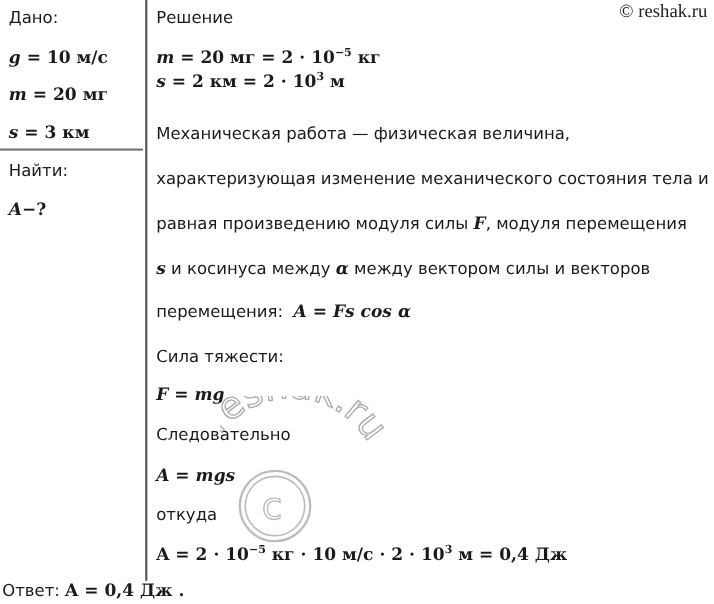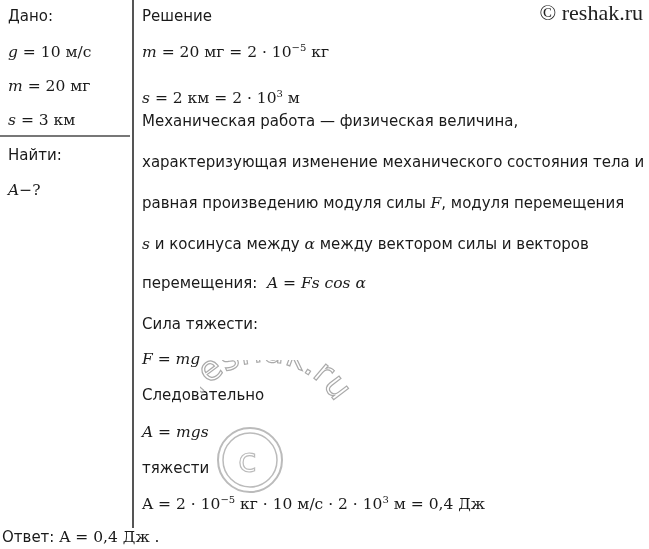--- a/index.html
+++ b/index.html
@@ -1,35 +1,35 @@
 <!DOCTYPE html>
 <html><head>
   <meta charset="utf-8">
   <style>
     html, body { margin: 0; padding: 0; background: #ffffff; }
     body {
       width: 649px; height: 549px; position: relative; overflow: hidden;
       font-family: "DejaVu Sans", sans-serif; color: #1a1a1a;
     }
     .sans { font-family: "DejaVu Sans", sans-serif; font-size: 15px; }
-    .math { font-family: "DejaVu Serif", serif; font-size: 15.5px; }
+    .math { font-family: "DejaVu Serif", serif; font-size: 15.5px; font-weight: bold; }
     .math i { font-style: italic; }
     .line { position: absolute; white-space: nowrap; line-height: 20px; }
     .vdiv {
       position: absolute; left: 132px; top: 0; width: 1.5px; height: 528px;
       background: #555;
     }
     .hdiv {
       position: absolute; left: 0; top: 135px; width: 130px; height: 1.5px;
       background: #777;
     }
     sup { font-size: 10px; vertical-align: 6px; line-height: 0; }
     .watermark-top {
       position: absolute; right: 6px; top: 0px;
-      font-family: "Liberation Serif", serif; font-size: 22px; color: #222;
+      font-family: "Liberation Serif", serif; font-size: 17px; color: #222;
     }
     .wm-center {
       position: absolute; left: 200px; top: 360px; width: 200px; height: 170px;
       pointer-events: none;
     }
   </style>
 </head>
 <body>
 
 <div class="watermark-top">© reshak.ru</div>
@@ -39,31 +39,31 @@
 
 <div class="line sans" style="left:8px; top:6px;">Дано:</div>
 <div class="line math" style="left:8px; top:42px;"><i>g</i><span> = 10 м/с</span></div>
 <div class="line math" style="left:8px; top:76px;"><i>m</i><span> = 20 мг</span></div>
 <div class="line math" style="left:8px; top:110px;"><i>s</i><span> = 3 км</span></div>
 <div class="line sans" style="left:8px; top:145px;text-align:right;">Найти:</div>
 <div class="line math" style="left:8px; top:180px;"><i>A</i><span>−?</span></div>
 
 <div class="line sans" style="left:142px; top:6px;">Решение</div>
 <div class="line math" style="left:142px; top:42px;text-align:center;"><i>m</i><span> = 20 мг = 2 · 10</span><sup>−5</sup><span> кг</span></div>
-<div class="line math" style="left:142px; top:88px;"><i>s</i><span> = 2 км = 2 · 10</span><sup>3</sup><span> м</span></div>
+<div class="line math" style="left:142px; top:64px;"><i>s</i><span> = 2 км = 2 · 10</span><sup>3</sup><span> м</span></div>
 <div class="line sans" style="left:142px; top:111px;">Механическая работа — физическая величина,</div>
 <div class="line sans" style="left:142px; top:152px;">характеризующая изменение механического состояния тела и</div>
 <div class="line sans" style="left:142px; top:193px;"><span>равная произведению модуля силы </span><i class="math">F</i><span>, модуля перемещения</span></div>
 <div class="line sans" style="left:142px; top:234px;"><i class="math">s</i><span> и косинуса между </span><i class="math">α</i><span> между вектором силы и векторов</span></div>
 <div class="line sans" style="left:142px; top:273px;"><span>перемещения:</span>&nbsp;&nbsp;<i class="math">A = Fs cos α</i></div>
 <div class="line sans" style="left:142px; top:314px;">Сила тяжести:</div>
 <div class="line math" style="left:142px; top:349px;"><i>F = mg</i></div>
 <div class="line sans" style="left:142px; top:385px;">Следовательно</div>
 <div class="line math" style="left:142px; top:422px;"><i>A = mgs</i></div>
-<div class="line sans" style="left:142px; top:458px;">тяжести</div>
+<div class="line sans" style="left:142px; top:458px;">откуда</div>
 <div class="line math" style="left:142px; top:494px;text-align:right;"><span>A = 2 · 10</span><sup>−5</sup><span> кг · 10 м/с · 2 · 10</span><sup>3</sup><span> м = 0,4 Дж</span></div>
 
 <div class="line sans" style="left:2px; top:527px;text-align:center;"><span>Ответ:</span> <span class="math">A = 0,4 Дж .</span></div>
 
 <svg class="wm-center" viewBox="0 0 200 170">
   <circle cx="50" cy="100" r="32" fill="none" stroke="#bbb" stroke-width="2"></circle>
   <circle cx="50" cy="100" r="27" fill="none" stroke="#bbb" stroke-width="1.5"></circle>
   <text x="38" y="112" font-family="DejaVu Sans, sans-serif" font-size="34" fill="none" stroke="#bbb" stroke-width="1.2">c</text>
   <text font-family="DejaVu Sans, sans-serif" font-size="34" fill="none" stroke="#aaa" stroke-width="1.2">
     <textPath href="#wmArc">reshak.ru</textPath>

